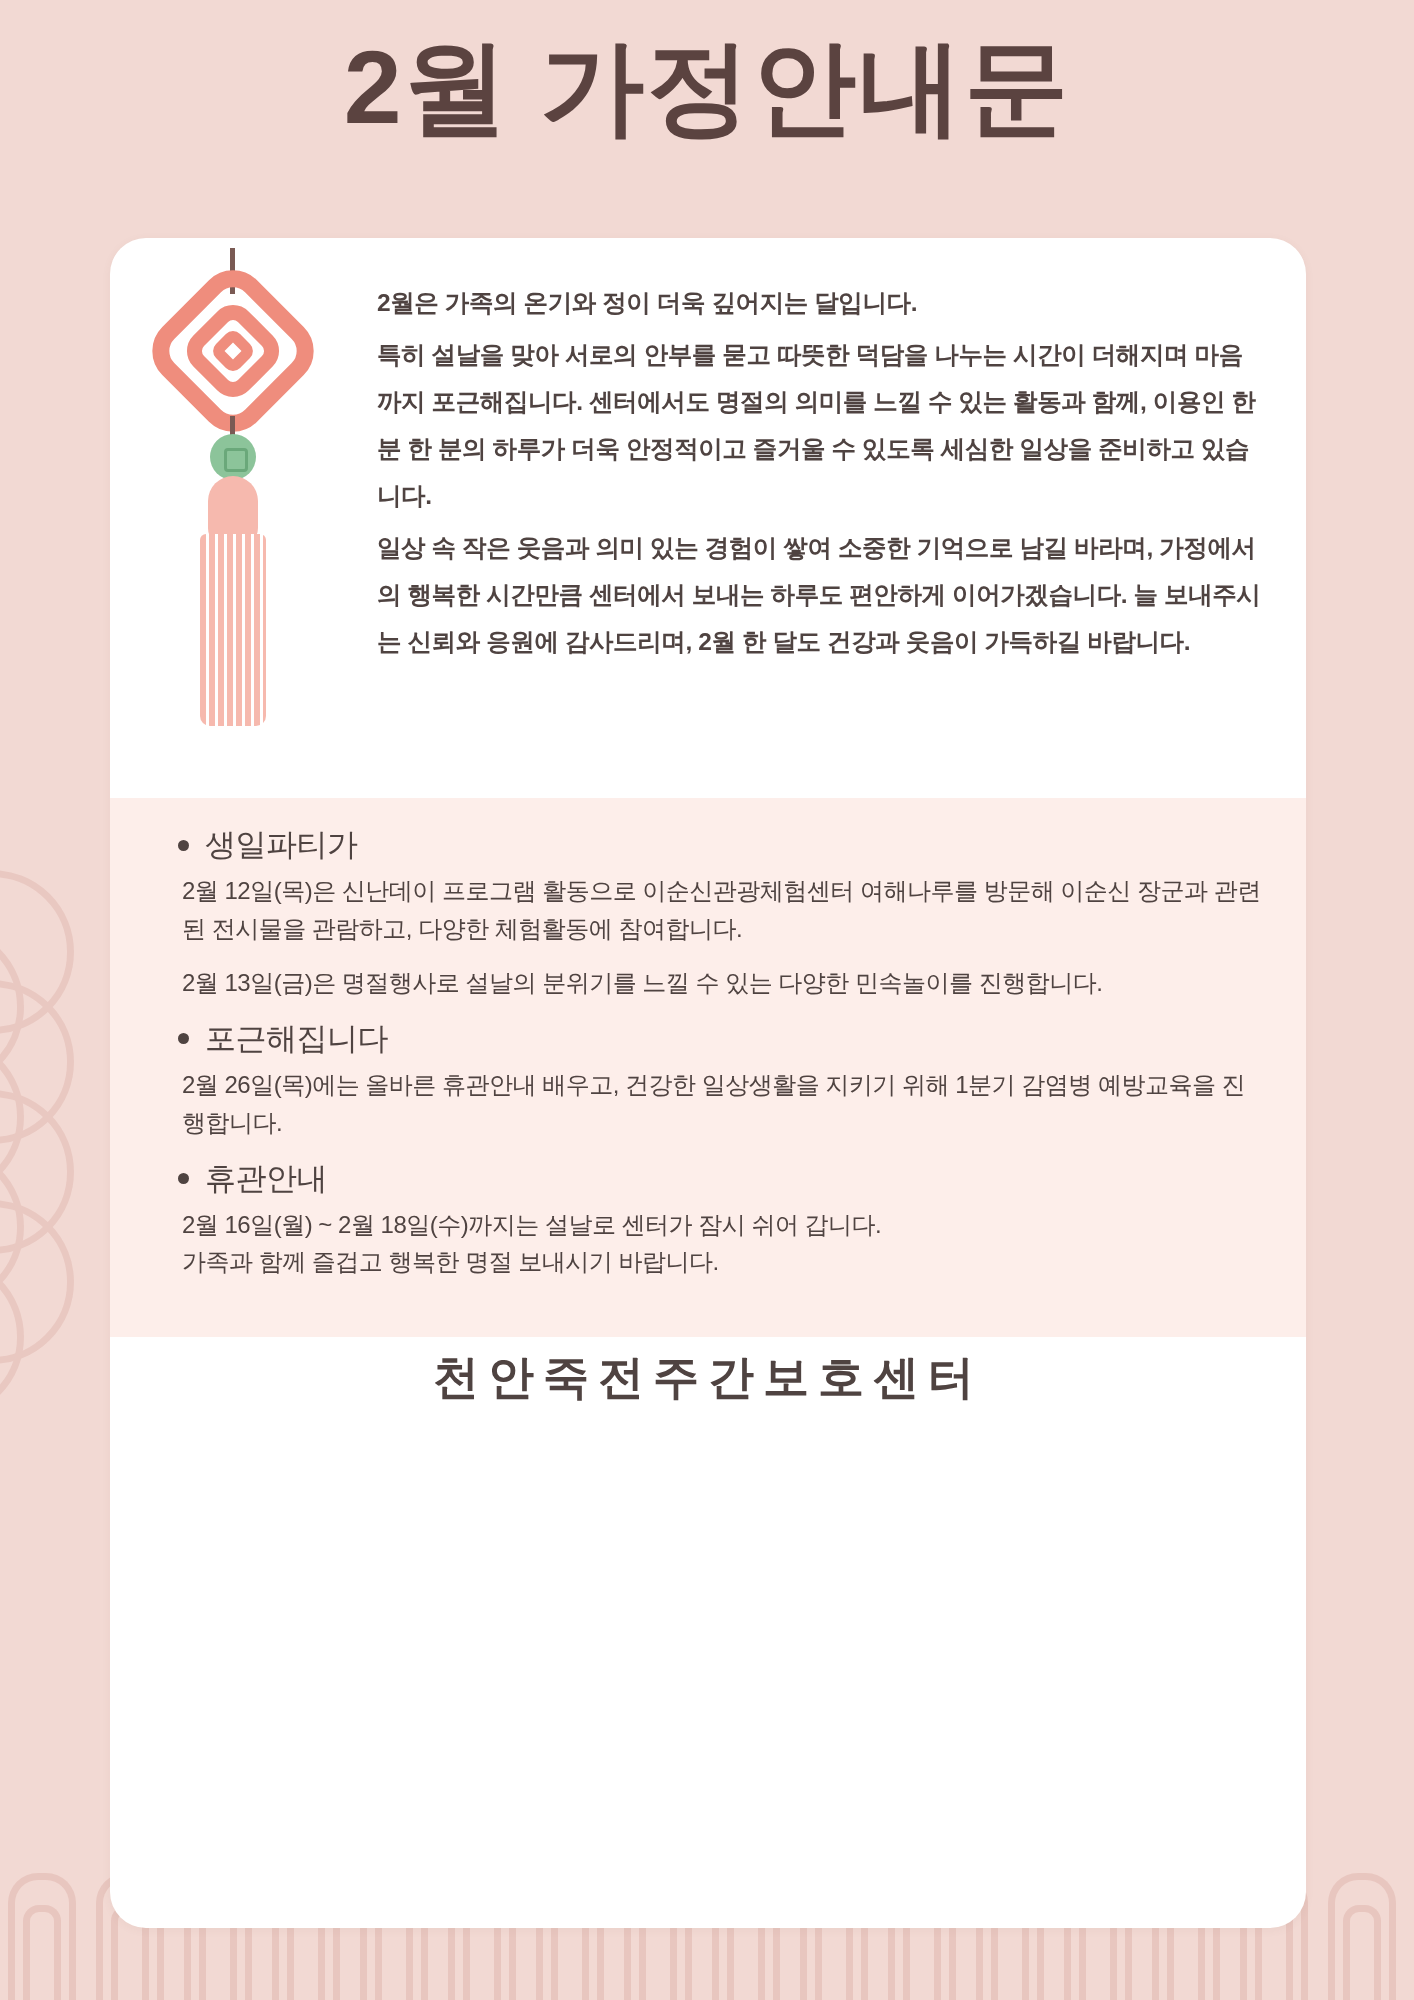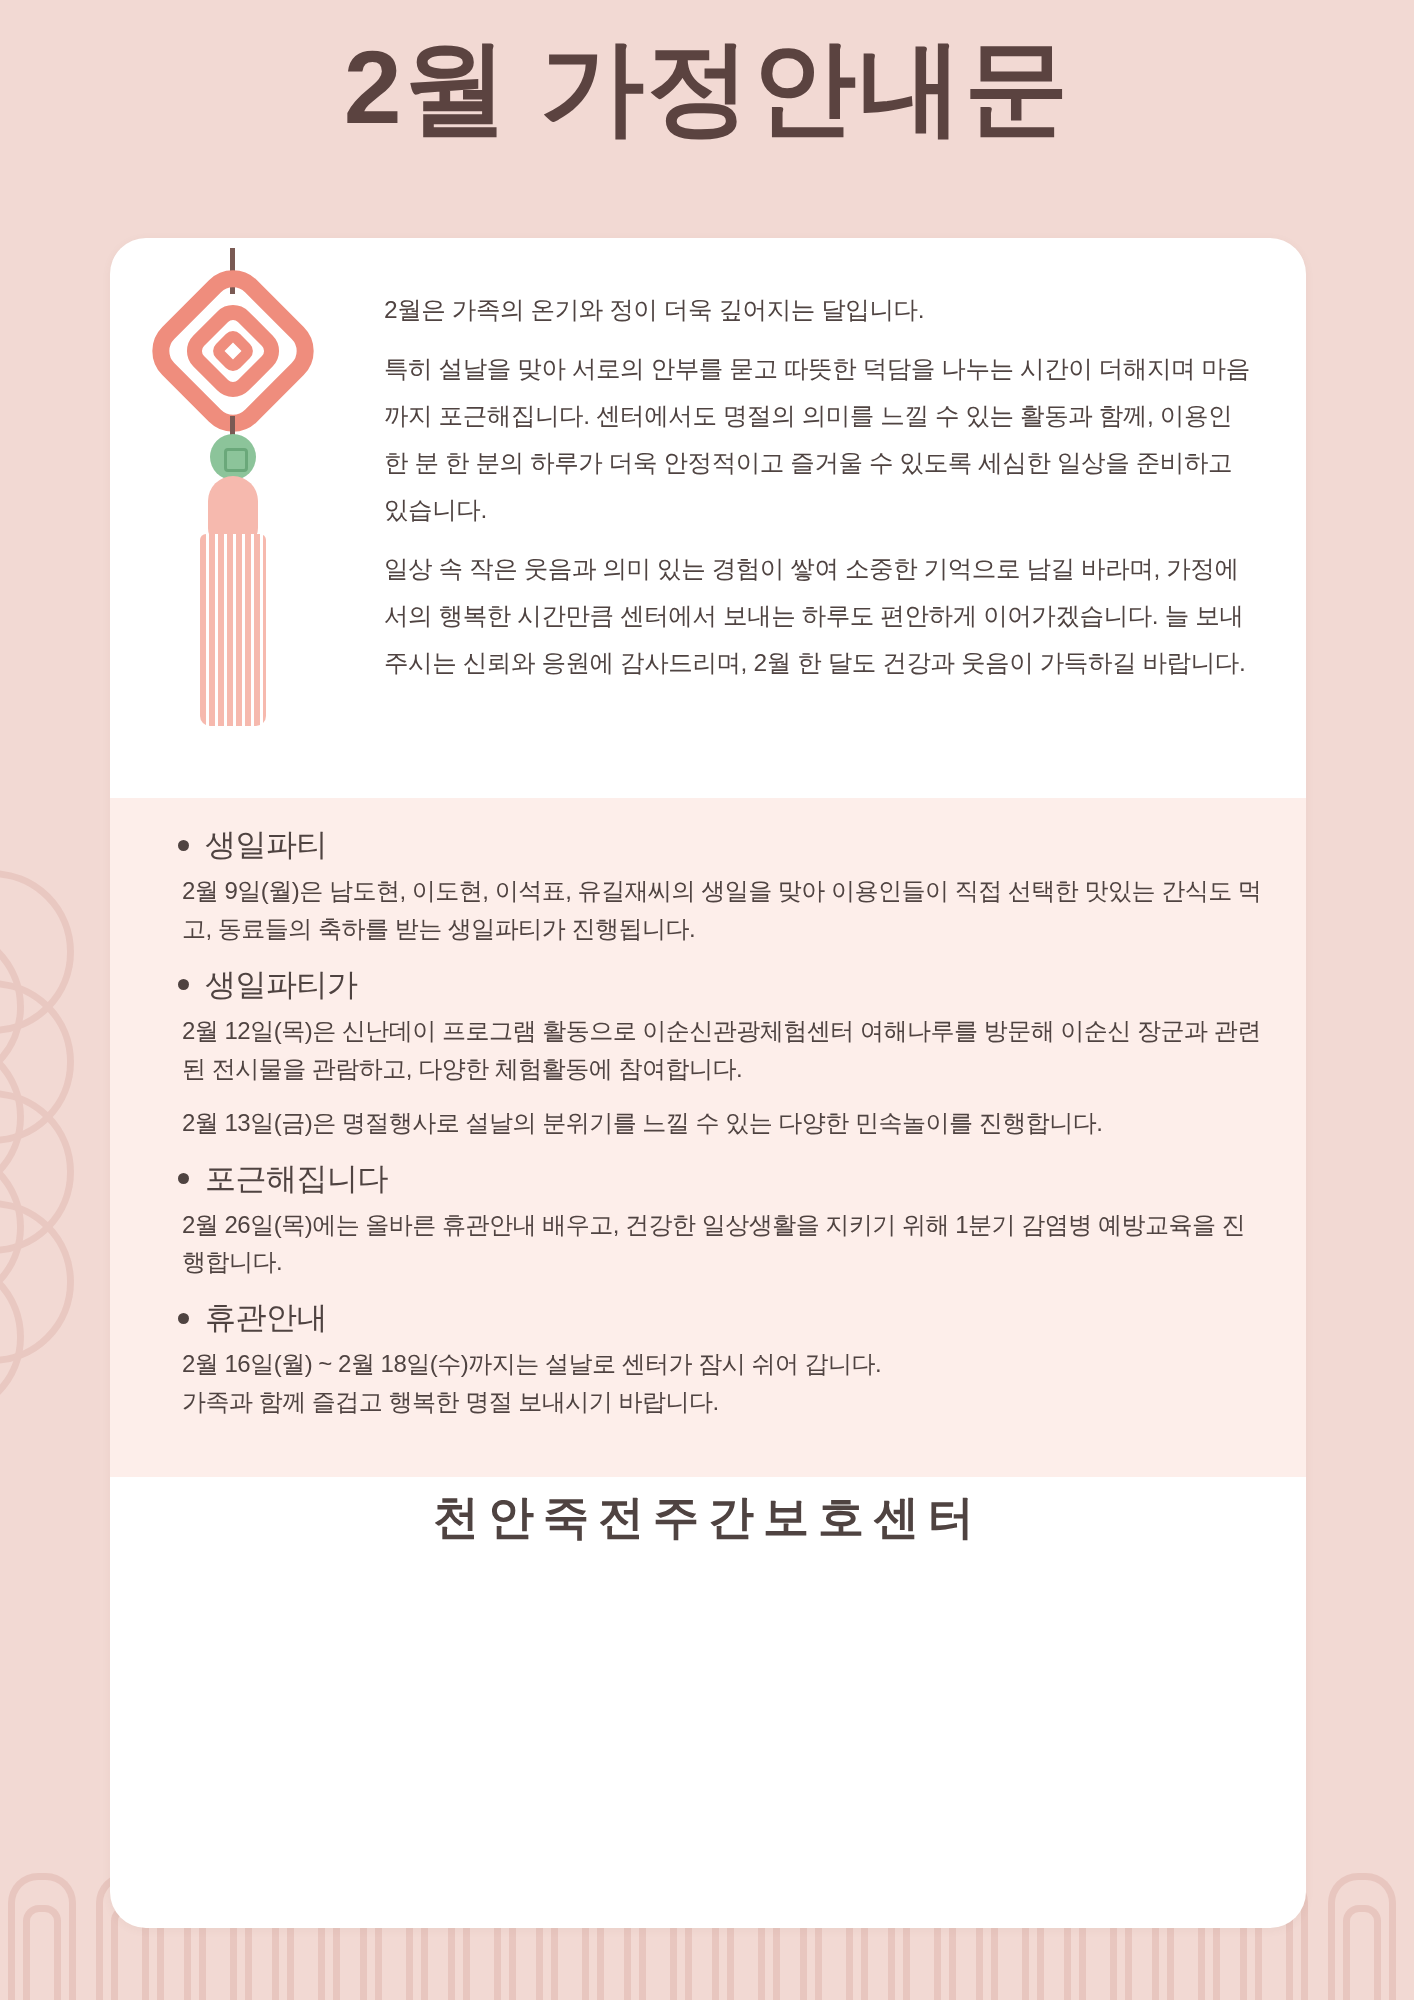--- a/index.html
+++ b/index.html
@@ -202,21 +202,22 @@
   }
 
   .intro-text {
     margin-left: 226px;
     color: #4f4341;
     font-size: 24.5px;
     line-height: 1.92;
     letter-spacing: -0.4px;
   }
   .intro-text p {
-    margin: 12px;
+    margin: 5px;
+    font-weight: bold;
   }
 
   
   .list-sect {
     background: #fdeeea;
     padding: 26px 40px 40px 40px;
     box-sizing: border-box;
   }
   .item {
     margin-bottom: 16px;
@@ -336,27 +337,20 @@
     </div>
     <div class="intro-text">
       <p>2월은 가족의 온기와 정이 더욱 깊어지는 달입니다.</p>
       <p>특히 설날을 맞아 서로의 안부를 묻고 따뜻한 덕담을 나누는 시간이 더해지며 마음까지 포근해집니다. 센터에서도 명절의 의미를 느낄 수 있는 활동과 함께, 이용인 한 분 한 분의 하루가 더욱 안정적이고 즐거울 수 있도록 세심한 일상을 준비하고 있습니다.</p>
       <p>일상 속 작은 웃음과 의미 있는 경험이 쌓여 소중한 기억으로 남길 바라며, 가정에서의 행복한 시간만큼 센터에서 보내는 하루도 편안하게 이어가겠습니다. 늘 보내주시는 신뢰와 응원에 감사드리며, 2월 한 달도 건강과 웃음이 가득하길 바랍니다.</p>
     </div>
   </div>
 
   <div class="list-sect">
 
-    <div class="item">
-      <div class="item-head">
-        <span class="bullet"></span>
-        <span class="item-title">생일파티</span>
-      </div>
-      <div class="item-body">2월 9일(월)은 남도현, 이도현, 이석표, 유길재씨의 생일을 맞아 이용인들이 직접 선택한 맛있는 간식도 먹고, 동료들의 축하를 받는 생일파티가 진행됩니다.</div>
-    </div>
 
     <div class="item">
       <div class="item-head">
         <span class="bullet"></span>
         <span class="item-title">생일파티가</span>
       </div>
       <div class="item-body">2월 12일(목)은 신난데이 프로그램 활동으로 이순신관광체험센터 여해나루를 방문해 이순신 장군과 관련된 전시물을 관람하고, 다양한 체험활동에 참여합니다.</div>
     </div>
 
     <div class="item">

